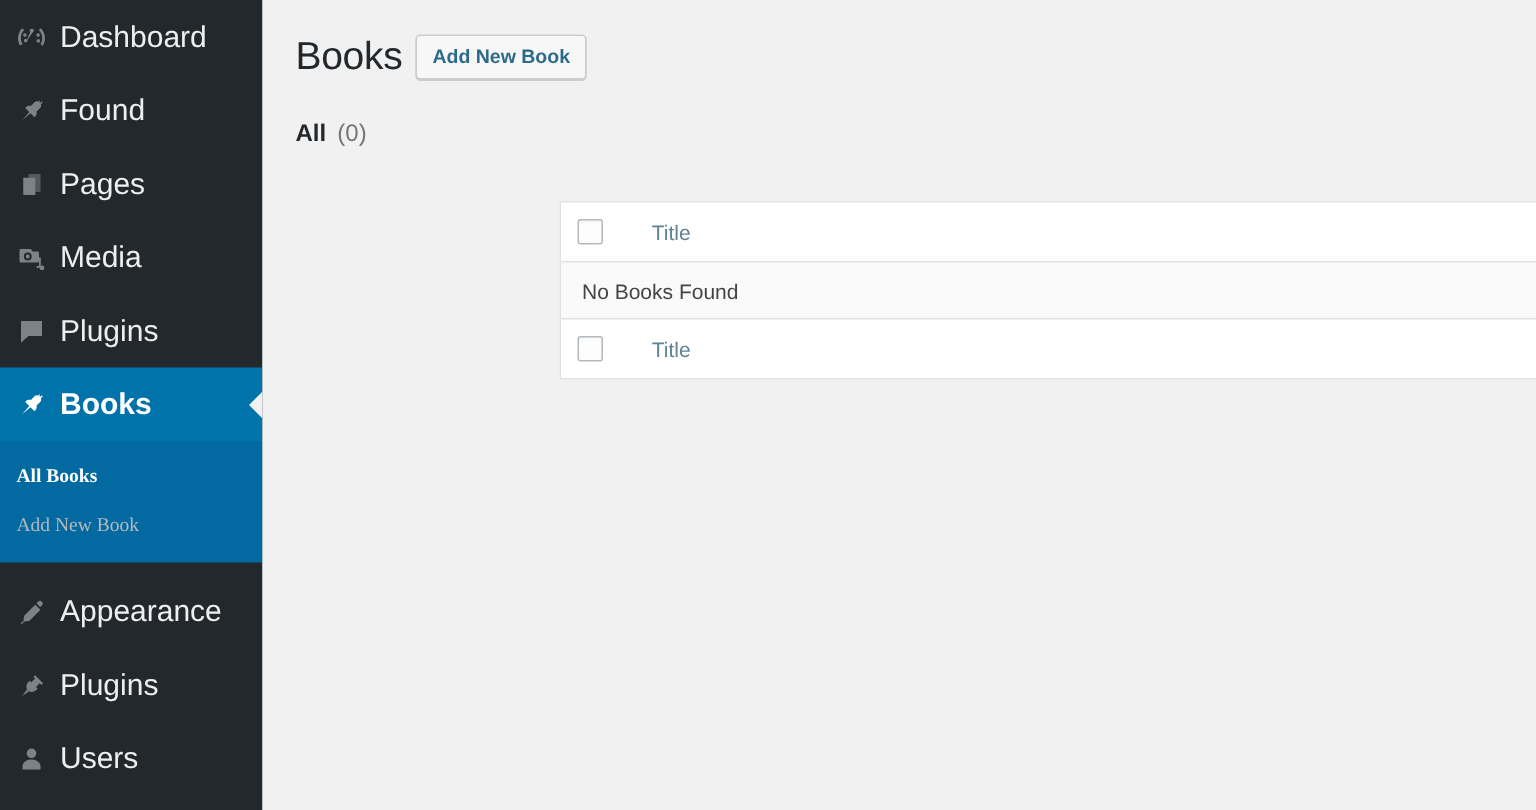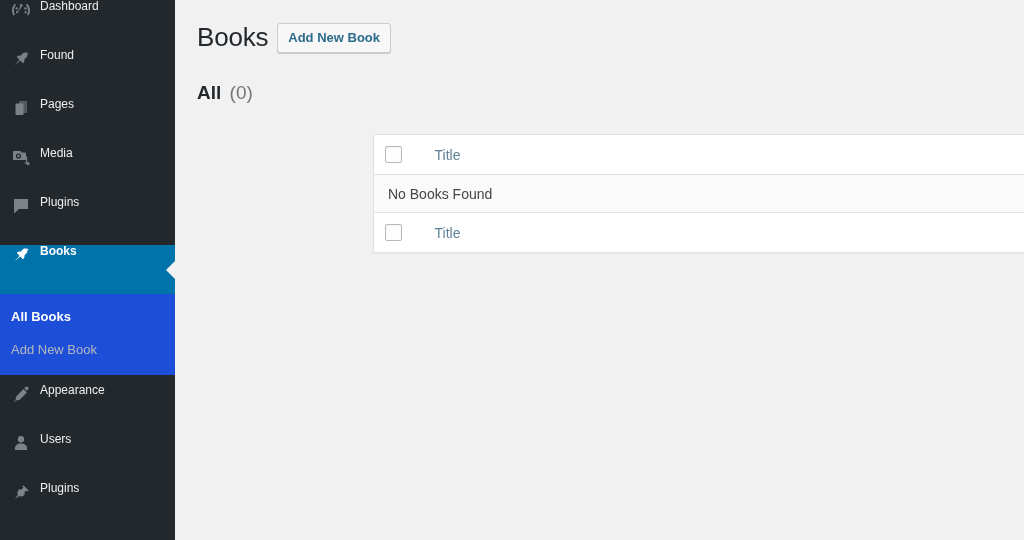--- a/index.html
+++ b/index.html
@@ -32,24 +32,25 @@
     min-width: 175px;
     height: 540px;
     background: #23282d;
     overflow: hidden;
     flex: 0 0 175px;
   }
 
   .menu-top {
     position: relative;
     display: flex;
+    align-items: center;
     height: 49px;
     padding-left: 11px;
     color: #eee;
-    font-size: 12px;
+    font-size: 20px;
     font-weight: 400;
     cursor: pointer;
     line-height: 1;
   }
 
   .menu-top .menu-icon {
     width: 20px;
     height: 20px;
     min-width: 20px;
     margin-right: 9px;
@@ -83,22 +84,23 @@
     right: 0;
     top: 50%;
     margin-top: -9px;
     border-style: solid;
     border-width: 9px 9px 9px 0;
     border-color: transparent #f1f1f1 transparent transparent;
   }
 
   
   .submenu {
-    background: #1d4ed8;
+    background: #0369a1;
     padding: 7px 0 8px 0;
+    font-family: Liberation Serif, serif;
   }
   .submenu-item {
     display: block;
     padding: 7px 0 7px 11px;
     font-size: 13px;
     color: #b4b9be;
     cursor: pointer;
     line-height: 1.45;
     white-space: nowrap;
   }
@@ -153,21 +155,21 @@
     cursor: pointer;
     box-shadow: 0 1px 0 #ccc;
     white-space: nowrap;
   }
 
   
   ul.subsubsub {
     list-style: none;
     margin: 19px 0 0 0;
     padding: 0;
-    font-size: 19px;
+    font-size: 16px;
     line-height: 2;
     color: #555;
   }
   ul.subsubsub li { display: inline-block; }
   .subsub-link {
     color: #23282d;
     font-weight: 700;
     text-decoration: none;
     cursor: pointer;
   }
@@ -316,34 +318,34 @@
         <svg width="20" height="20" viewBox="0 0 20 20">
             <path d="M16.9 3.1a1.8 1.8 0 0 0-2.55 0l-1.1 1.1 2.55 2.55 1.1-1.1a1.8 1.8 0 0 0 0-2.55zM12.5 5.1l-7.1 7.1c-.25.25-.4.6-.4.95l-.5 3.4 3.4-.5c.35-.05.7-.15.95-.4l7.1-7.1L12.5 5.1zM4.2 16.2l-1.3 1.3c-.3.3.1.7.4.5l1.4-.9-.5-.9z"></path>
           </svg>
       </span>
       <span class="menu-label">Appearance</span>
     </div>
 
     <div class="menu-top">
       <span class="menu-icon">
         <svg width="20" height="20" viewBox="0 0 20 20">
+            <path d="M12.4 3.2l-1.1 1.1 1.1 1.1-2.5 2.5-1.1-1.1-1.1 1.1a4 4 0 0 0 0 5.6l.55.55-4.3 2.9 2.9-4.3.55.55a4 4 0 0 0 5.6 0l1.1-1.1-1.1-1.1 2.5-2.5 1.1 1.1 1.1-1.1-5.3-5.3z"></path>
+          </svg>
+      </span>
+      <span class="menu-label">Plugins</span>
+    </div>
+
+    <div class="menu-top">
+      <span class="menu-icon">
+        <svg width="20" height="20" viewBox="0 0 20 20">
             <circle cx="10" cy="6.2" r="3.2"></circle>
             <path d="M10 10.4c-3.4 0-6 2-6 4.4V17h12v-2.2c0-2.4-2.6-4.4-6-4.4z"></path>
           </svg>
       </span>
       <span class="menu-label">Users</span>
-    </div>
-
-    <div class="menu-top">
-      <span class="menu-icon">
-        <svg width="20" height="20" viewBox="0 0 20 20">
-            <path d="M12.4 3.2l-1.1 1.1 1.1 1.1-2.5 2.5-1.1-1.1-1.1 1.1a4 4 0 0 0 0 5.6l.55.55-4.3 2.9 2.9-4.3.55.55a4 4 0 0 0 5.6 0l1.1-1.1-1.1-1.1 2.5-2.5 1.1 1.1 1.1-1.1-5.3-5.3z"></path>
-          </svg>
-      </span>
-      <span class="menu-label">Plugins</span>
     </div>
 
     <div class="menu-top">
       
       
     </div>
 
   </div>
 
   <div id="wpbody">

